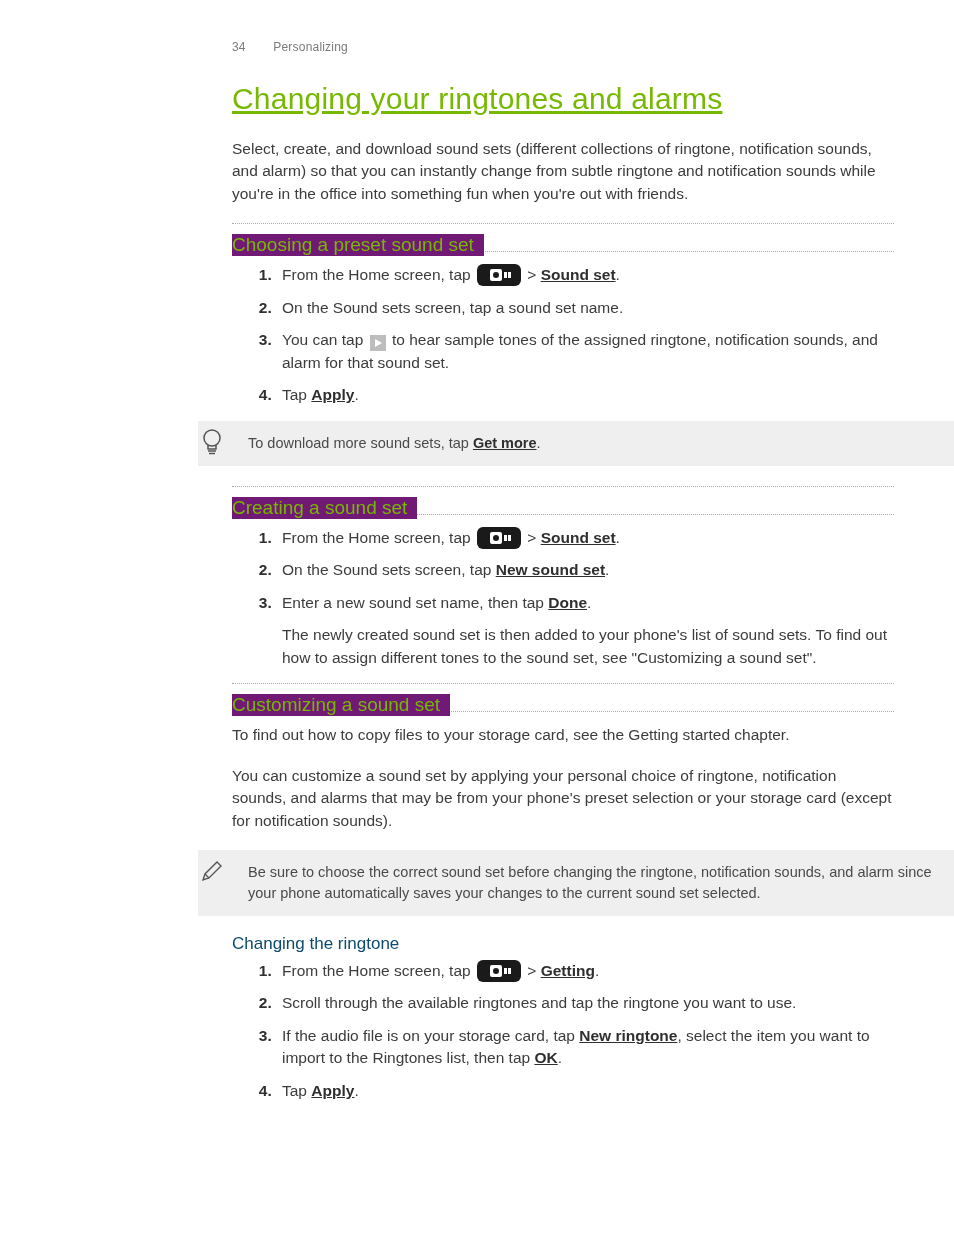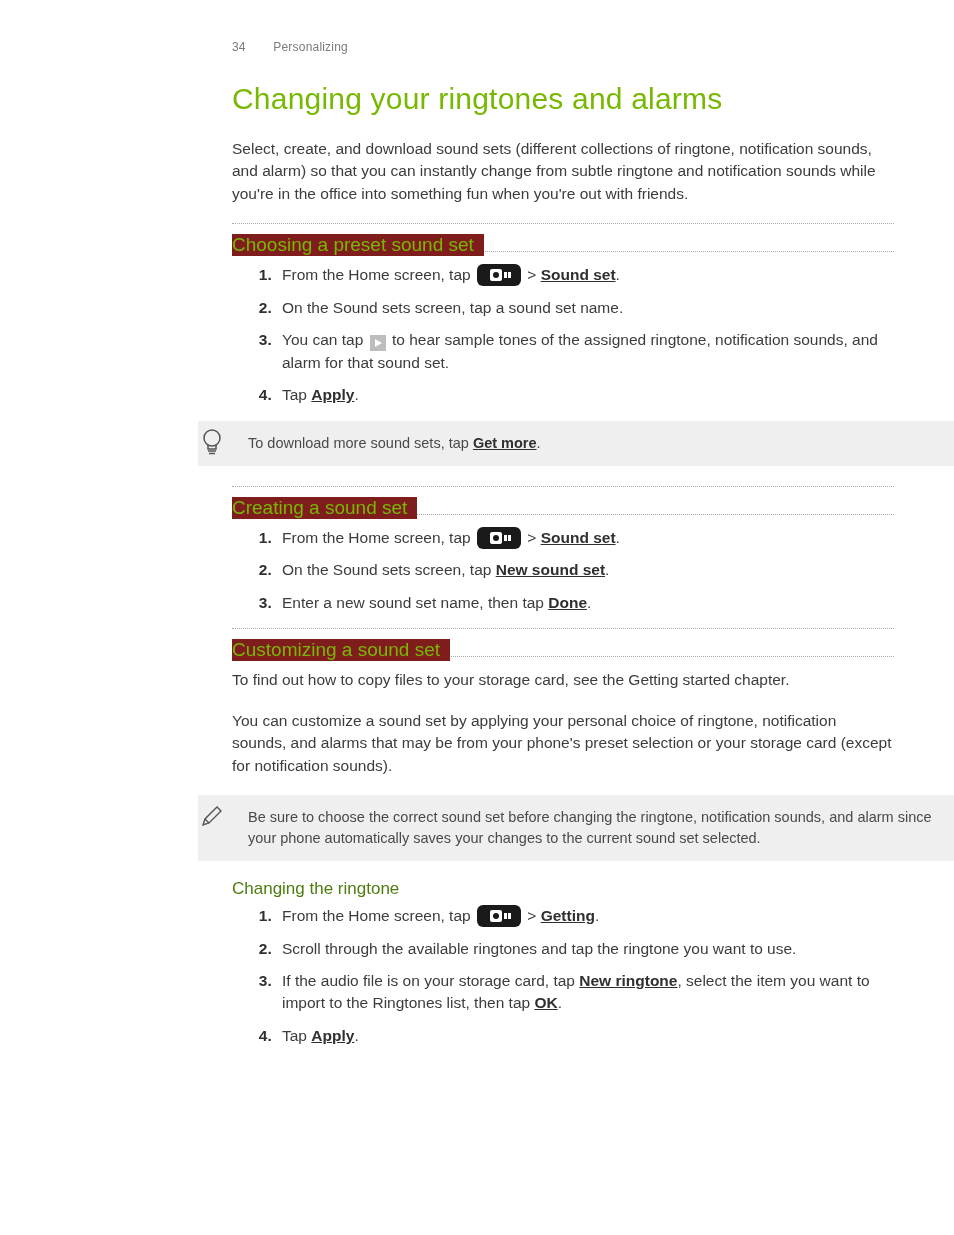--- a/index.html
+++ b/index.html
@@ -24,20 +24,21 @@
     margin-bottom: 28px;
     letter-spacing: 0.2px;
   }
   .runhead .pn { margin-right: 24px; }
   h1.title {
     color: #77b800;
     font-weight: 400;
     font-size: 30px;
     margin: 0 0 22px 172px;
     letter-spacing: 0.2px;
+    text-decoration: underline;
   }
   .content {
     margin-left: 172px;
     width: 662px;
   }
   p.body {
     font-size: 15.5px;
     line-height: 1.45;
     margin: 0 0 18px 0;
     color: #3c3c3c;
@@ -46,21 +47,21 @@
     border: none;
     border-top: 1px dotted #aaa;
     margin: 6px 0 4px 0;
   }
   h2.section {
     color: #77b800;
     font-weight: 400;
     font-size: 19px;
     margin: 0;
     display: inline-block;
-    background: #7f1d1d;
+    background: #701a75;
     padding-right: 10px;
     position: relative;
     top: 6px;
   }
   .section-wrap {
     position: relative;
     height: 28px;
     margin-bottom: 8px;
   }
   .section-wrap .dotted-after {
@@ -112,21 +113,21 @@
     left: -2px;
     top: 8px;
     width: 32px;
     text-align: center;
     color: #555;
   }
   .side-icon.lightbulb { left: -2px; top: 6px; }
   h3.subsection {
     font-size: 17px;
     font-weight: 400;
-    color: #4d7c0f;
+    color: #0c4a6e;
     margin: 6px 0 6px 0;
   }
 </style>
 </head>
 <body>
 
 <div class="page">
 
   <div class="runhead">
     <span class="pn">34</span>
@@ -210,20 +211,21 @@
               </svg>
           </span>
           <span> &gt; </span>
           <span class="bold">Sound set</span><span>.</span>
         </li>
         <li>
           <span>On the Sound sets screen, tap </span><span class="bold">New sound set</span><span>.</span>
         </li>
         <li>
           <span>Enter a new sound set name, then tap </span><span class="bold">Done</span><span>.</span>
+          <span class="after">The newly created sound set is then added to your phone's list of sound sets. To find out how to assign different tones to the sound set, see "Customizing a sound set".</span>
         </li>
       </ol>
     </div>
 
     <div class="section-stack">
       <hr class="dotted-divider">
       <div class="section-wrap">
         <h2 class="section">Customizing a sound set</h2>
         <div class="dotted-after"></div>
       </div>

